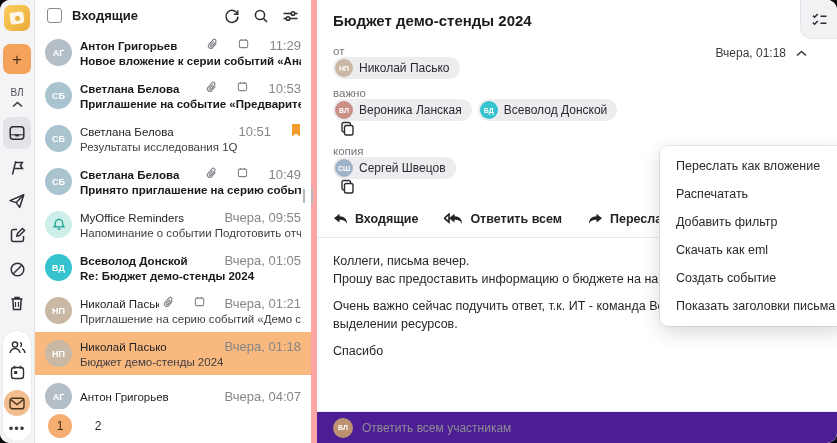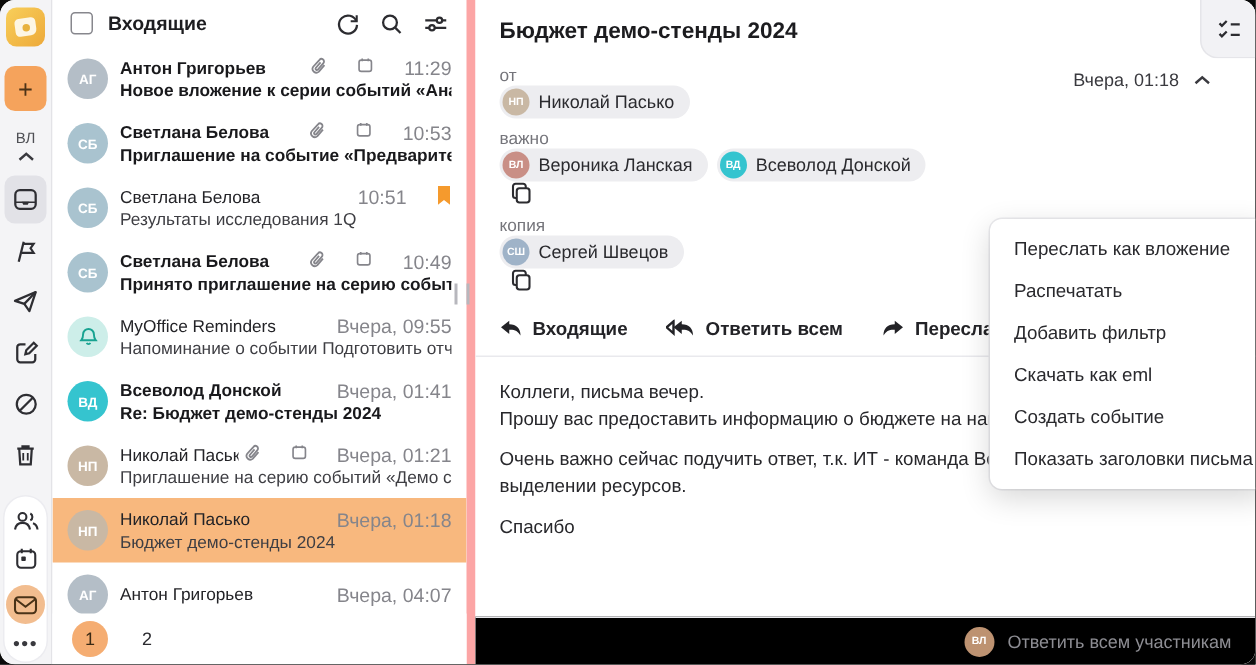--- a/index.html
+++ b/index.html
@@ -58,21 +58,21 @@
   .copy-btn{margin-left:7px;color:#2c2c30;display:flex;cursor:pointer;}
   .meta-right{position:absolute;right:14px;top:1px;display:flex;align-items:center;gap:10px;font-size:12px;color:#3a3a3f;}
   .chev-btn{color:#3a3a3f;display:flex;cursor:pointer;}
   .action-bar{display:flex;align-items:center;gap:26px;padding:15px 16px 10px;border-bottom:1px solid #e9e9ed;}
   .action{display:flex;align-items:center;gap:7px;font-size:12.5px;font-weight:600;color:#232327;cursor:pointer;}
   .action-icons{margin-left:auto;display:flex;align-items:center;gap:21px;color:#232327;}
   .a-icon{display:flex;cursor:pointer;}
   .body{padding:14px 16px;font-size:12.5px;color:#27272b;line-height:18px;}
   .b-line{white-space:nowrap;}
   .line-gap{height:9px;}
-  .reply-bar{position:absolute;left:0;right:0;bottom:0;height:31px;border-top:1px solid #e9e9ed;background:#000000;display:flex;align-items:center;gap:9px;padding:0 16px;cursor:text;justify-content:flex-end;}
+  .reply-bar{position:absolute;left:0;right:0;bottom:0;height:31px;border-top:1px solid #e9e9ed;background:#4c1d95;display:flex;align-items:center;gap:9px;padding:0 16px;cursor:text;}
   .reply-av{width:20px;height:20px;border-radius:50%;background:#bd9271;color:#fff;font-size:7px;font-weight:700;display:flex;align-items:center;justify-content:center;flex:none;}
   .reply-text{font-size:12px;color:#8d8d93;}
   .ctx-menu{position:absolute;left:343px;top:146px;width:186px;background:#fff;border-radius:8px;padding:6px 0;box-shadow:0 6px 20px rgba(0,0,0,.16),0 0 0 1px #ececef;z-index:6;}
   .menu-item{padding:7px 16px;font-size:12.5px;color:#29292d;white-space:nowrap;cursor:pointer;}
   svg{display:block;}
 </style>
 </head>
 <body>
 
 <div class="screen">
@@ -292,21 +292,21 @@
     </div>
   </div>
 
   <div class="row unread">
     <div class="avatar" style="background: rgb(53, 196, 207);">ВД</div>
     <div class="r-main">
       <div class="r-top">
         <span class="r-name">Всеволод Донской</span>
         <span class="r-meta">
 
-          <span class="r-time">Вчера, 01:41</span>
+          <span class="r-time">Вчера, 01:05</span>
 
         </span>
       </div>
       <div class="r-subj">Re: Бюджет демо-стенды 2024</div>
     </div>
   </div>
 
   <div class="row">
     <div class="avatar" style="background: rgb(201, 184, 164);">НП</div>
     <div class="r-main">

